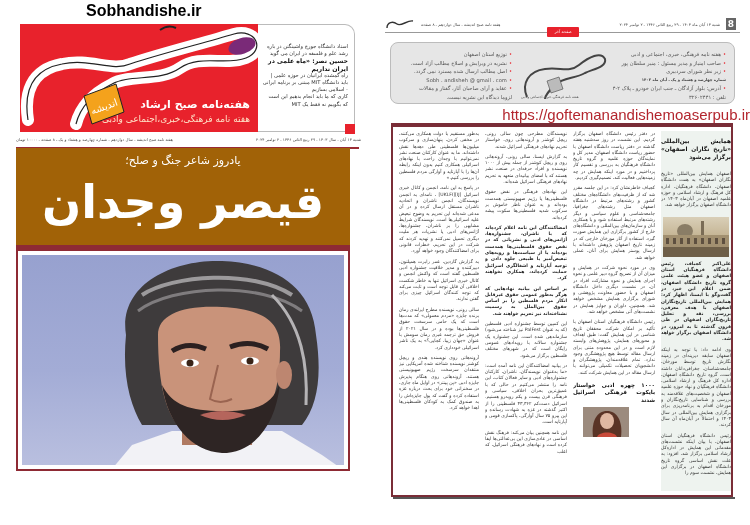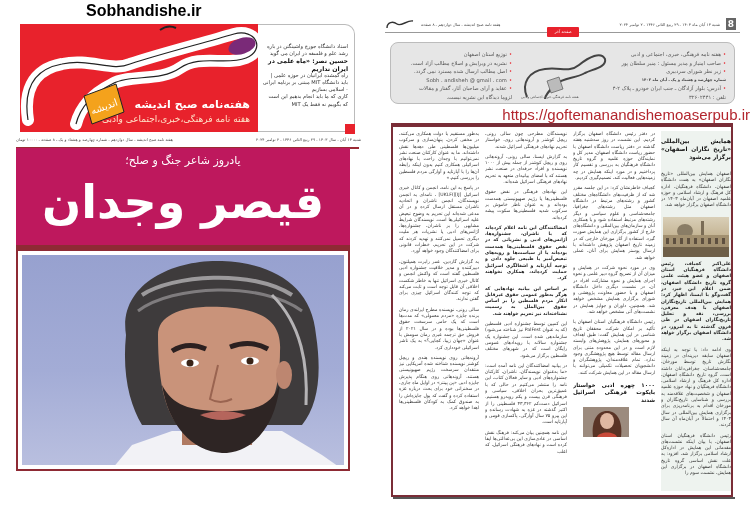--- a/index.html
+++ b/index.html
@@ -13,21 +13,21 @@
   .masthead svg { position: absolute; left: 0; top: 0; }
   .masthead-title { position: absolute; right: 8px; top: 74px; font-family: "DejaVu Sans", sans-serif; font-weight: bold; font-size: 11px; color: #ffffff; direction: rtl; white-space: nowrap; }
   .masthead-sub { position: absolute; right: 8px; top: 90px; font-size: 9px; color: #ffe3c8; direction: rtl; white-space: nowrap; }
   .teaser-box { position: absolute; left: 258px; top: 24px; width: 97px; height: 108px; border: 1px solid #bbb; border-left: none; border-radius: 0 10px 0 0; background: #fff; padding: 18px 6px 0 4px; direction: rtl; text-align: right; }
   .teaser-box p { font-size: 5.2px; line-height: 7.2px; color: #333; }
   .teaser-box .bold { font-weight: bold; font-size: 6.2px; color: #111; }
   .teaser-corner { position: absolute; right: 20px; top: 124px; width: 10px; height: 10px; background: #e8222c; }
   .front-dateline { position: absolute; left: 16px; top: 137px; width: 345px; height: 8px; font-size: 4px; color: #444; display: flex; justify-content: space-between; direction: rtl; }
   .front-rule { position: absolute; left: 16px; top: 147px; width: 343px; height: 2px; background: #9a2b34; }
 
-  .cover-box { position: absolute; left: 16px; top: 148px; width: 334px; height: 122px; background: #be185d; }
+  .cover-box { position: absolute; left: 16px; top: 148px; width: 334px; height: 122px; background: #a16207; }
   .kicker { position: absolute; left: 0; right: 0; top: 6px; text-align: center; font-size: 11px; color: #ffffff; direction: rtl; }
   .headline { position: absolute; left: 0; right: 0; top: 22px; text-align: center; font-weight: bold; font-size: 46px; line-height: 64px; color: #ffffff; direction: rtl; letter-spacing: 0; }
   .photo-frame { position: absolute; left: 16px; top: 245px; width: 334px; height: 226px; border: 2px solid #8e2a34; border-top: 6px solid #8e2a34; background: #fff; padding: 4px 4px 4px 4px; }
   .photo { position: relative; width: 100%; height: 100%; background: linear-gradient(180deg, #97a1cf 0%, #a3acd6 55%, #b9bfdf 100%); overflow: hidden; }
   .photo svg { position: absolute; left: 0; top: 0; }
 
   
   .right-page { position: absolute; left: 375px; top: 0; width: 375px; height: 525px; background: #fff; }
   .page-header { position: absolute; left: 10px; top: 18px; width: 355px; height: 14px; }
   .page-header .hdr-right { position: absolute; right: 20px; top: 4px; font-size: 4px; color: #444; direction: rtl; }
@@ -73,21 +73,21 @@
 
   <div class="masthead">
     <svg width="238" height="108" viewBox="0 0 238 108">
       <path d="M 8 96 C 4 70, 10 46, 42 40 C 70 34, 92 48, 110 40 C 140 30, 180 20, 214 10 C 236 4, 246 26, 226 34 C 206 42, 180 30, 160 44 C 140 58, 110 50, 92 60 C 72 70, 60 84, 56 100" fill="none" stroke="#ffffff" stroke-width="12" stroke-linecap="round"></path>
       <path d="M 8 96 C 4 70, 10 46, 42 40 C 70 34, 92 48, 110 40 C 140 30, 180 20, 214 10 C 236 4, 246 26, 226 34 C 206 42, 180 30, 160 44 C 140 58, 110 50, 92 60 C 72 70, 60 84, 56 100" fill="none" stroke="#222" stroke-width="1.2"></path>
       <ellipse cx="222" cy="22" rx="14" ry="8" fill="#7a2a78" transform="rotate(-18 222 22)"></ellipse>
       <path d="M 140 6 q 8 -6 16 -2" fill="none" stroke="#222" stroke-width="2"></path>
       <polygon points="64,72 96,60 104,88 72,100" fill="#f4a21c" stroke="#222" stroke-width="1"></polygon>
       <text x="84" y="86" font-size="10" fill="#fff" font-family="DejaVu Sans, sans-serif" text-anchor="middle" transform="rotate(-20 84 82)">اندیشه</text>
     </svg>
-    <div class="masthead-title">هفته‌نامه صبح اندیشه</div>
+    <div class="masthead-title">هفته‌نامه صبح ارشاد</div>
     <div class="masthead-sub">هفته نامه فرهنگی،خبری،اجتماعی وادبی</div>
   </div>
 
   <div class="teaser-box">
     <p>استاد دانشگاه جورج واشینگتن در باره رشد علم و فلسفه در ایران می گوید</p>
     <p class="bold">حسین نصر: «ماه علمی در ایران نداریم</p>
     <p>راه گمشده ایرانیان در حوزه علمی | باید دانشگاه MIT مبتنی بر برنامه ایرانی - اسلامی بسازیم</p>
     <p>کاری که ما باید انجام بدهیم این است که بگوییم نه فقط یک MIT</p>
   </div>
   <div class="teaser-corner"></div>

